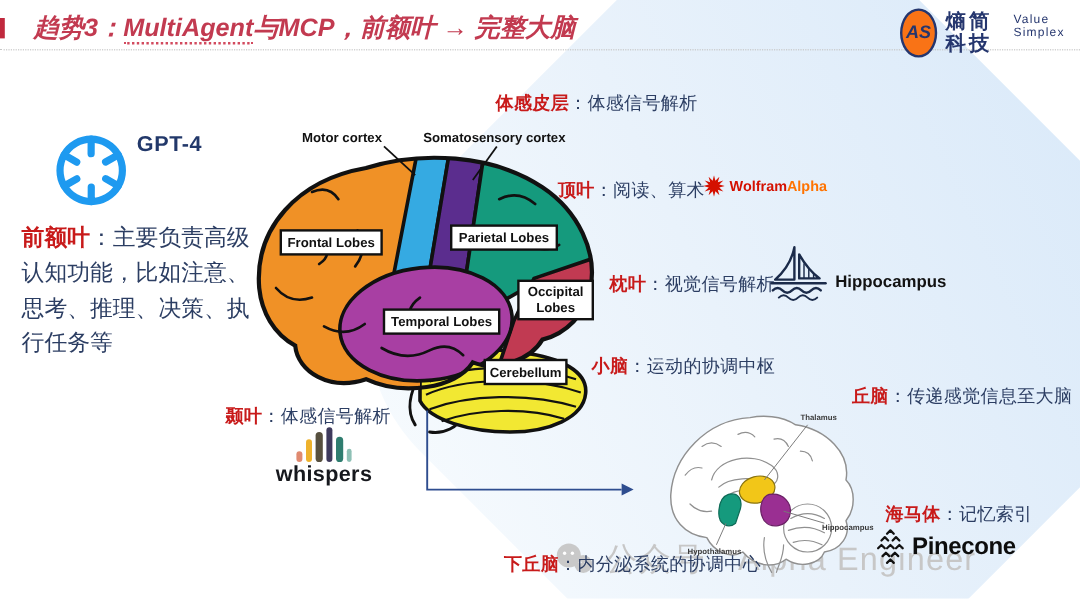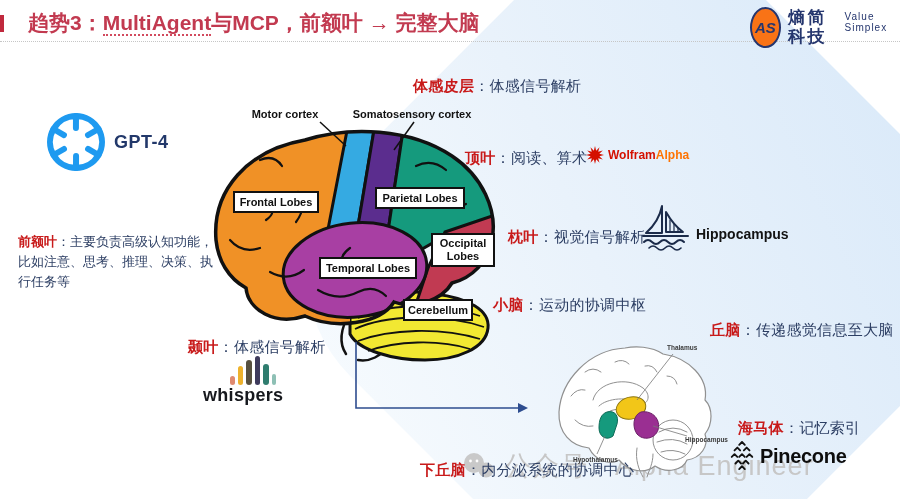--- a/index.html
+++ b/index.html
@@ -5,45 +5,45 @@
   html,body{margin:0;padding:0;background:#ffffff;}
   .slide{position:relative;width:900px;height:499px;background:#ffffff;overflow:hidden;
          font-family:"Liberation Sans","DejaVu Sans",sans-serif;}
   
   .bg-swoosh{position:absolute;left:360px;top:-10px;width:560px;height:560px;
     transform:rotate(45deg);border-radius:150px;z-index:0;
     background:linear-gradient(200deg,#d9e9f9 0%,#e9f2fb 55%,#f7fbfe 100%);}
   
   .accent-bar{position:absolute;left:0;top:15px;width:4px;height:17px;background:#c0293d;z-index:3;}
   .title{position:absolute;left:28px;top:9px;font-size:21px;font-weight:700;color:#c23a50;
-         white-space:nowrap;z-index:3;}
+         white-space:nowrap;z-index:3;font-style:italic;}
   .title .u{border-bottom:2px dotted #d24a5e;}
   .divider{position:absolute;left:0;top:41px;width:900px;border-top:1.5px dotted #c6c6c6;z-index:2;}
   .logo-group{position:absolute;left:750px;top:7px;display:flex;align-items:center;gap:7px;z-index:3;}
   .as-circle{width:37px;height:37px;border:2.5px solid #25366e;border-radius:50%;
     display:flex;align-items:center;justify-content:center;
     font-weight:700;font-style:italic;font-size:15px;color:#25366e;background:#f97316;}
   .logo-text{display:flex;line-height:1.1;}
   .logo-cn{font-size:17px;font-weight:700;color:#25366e;letter-spacing:2.5px;}
   .logo-en{font-size:10px;color:#25366e;letter-spacing:1px;margin-top:2px;}
   
   .anno{position:absolute;font-size:15px;color:#2c3e63;white-space:nowrap;z-index:3;letter-spacing:.3px;}
   .term{color:#c81a1a;font-weight:700;}
-  .para{position:absolute;left:18px;top:184px;width:200px;font-size:13px;line-height:1.55;
-        color:#2c3e63;z-index:3;white-space:normal;margin-top:48px;}
-  
-  .gpt4{position:absolute;left:44px;top:110px;display:flex;align-items:center;gap:6px;z-index:3;}
+  .para{position:absolute;left:18px;top:184px;width:200px;font-size:19px;line-height:1.55;
+        color:#2c3e63;z-index:3;white-space:normal;}
+  
+  .gpt4{position:absolute;left:44px;top:110px;display:flex;gap:6px;z-index:3;}
   .gpt4-label{font-size:18px;font-weight:700;color:#22386a;letter-spacing:.5px;}
   
   .wolfram{position:absolute;left:586px;top:146px;display:flex;align-items:center;gap:4px;z-index:3;
            font-size:12px;font-weight:700;}
   .wolfram .w1{color:#d41000;} .wolfram .w2{color:#ff7300;}
   .midjourney-logo{position:absolute;left:640px;top:202px;z-index:3;}
   .midjourney-label{position:absolute;left:696px;top:226px;font-size:14px;font-weight:700;color:#121212;z-index:3;}
-  .whispers{position:absolute;left:203px;top:355px;z-index:3;width:100px;}
+  .whispers{position:absolute;left:220px;top:355px;z-index:3;width:100px;text-align:center;}
   .bars{display:flex;align-items:flex-end;justify-content:center;gap:3px;height:30px;}
   .bar{border-radius:3px;}
   .whispers-label{font-size:18px;font-weight:700;color:#16181d;margin-top:0px;letter-spacing:.3px;}
   .pinecone{position:absolute;left:728px;top:440px;display:flex;align-items:center;gap:4px;z-index:3;}
   .pinecone-label{font-size:20px;font-weight:800;color:#0d0d0d;letter-spacing:-.3px;}
   
   .watermark{position:absolute;left:462px;top:448px;display:flex;align-items:center;gap:8px;z-index:1;}
   .watermark-text{font-size:27px;color:#c7c7c7;letter-spacing:1px;white-space:nowrap;}
   
   .brain-svg{position:absolute;left:200px;top:100px;z-index:2;}

